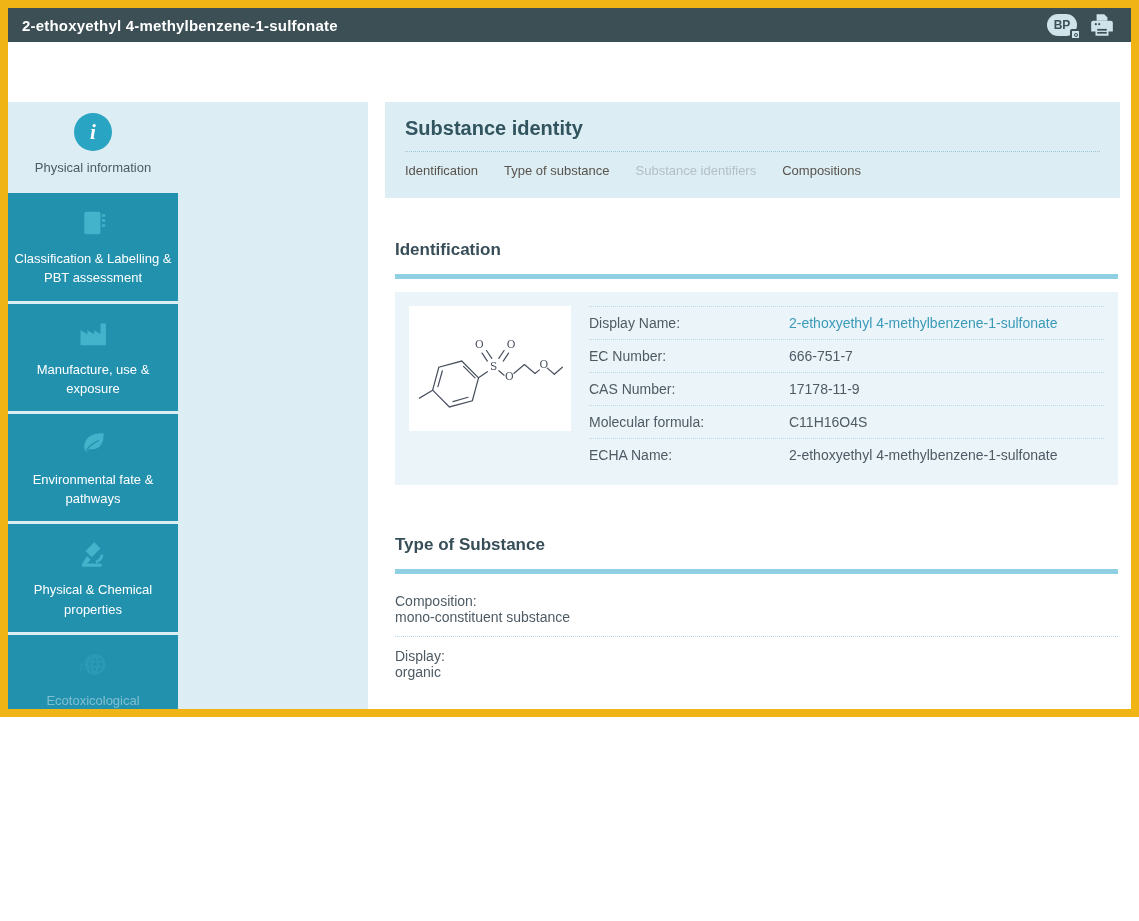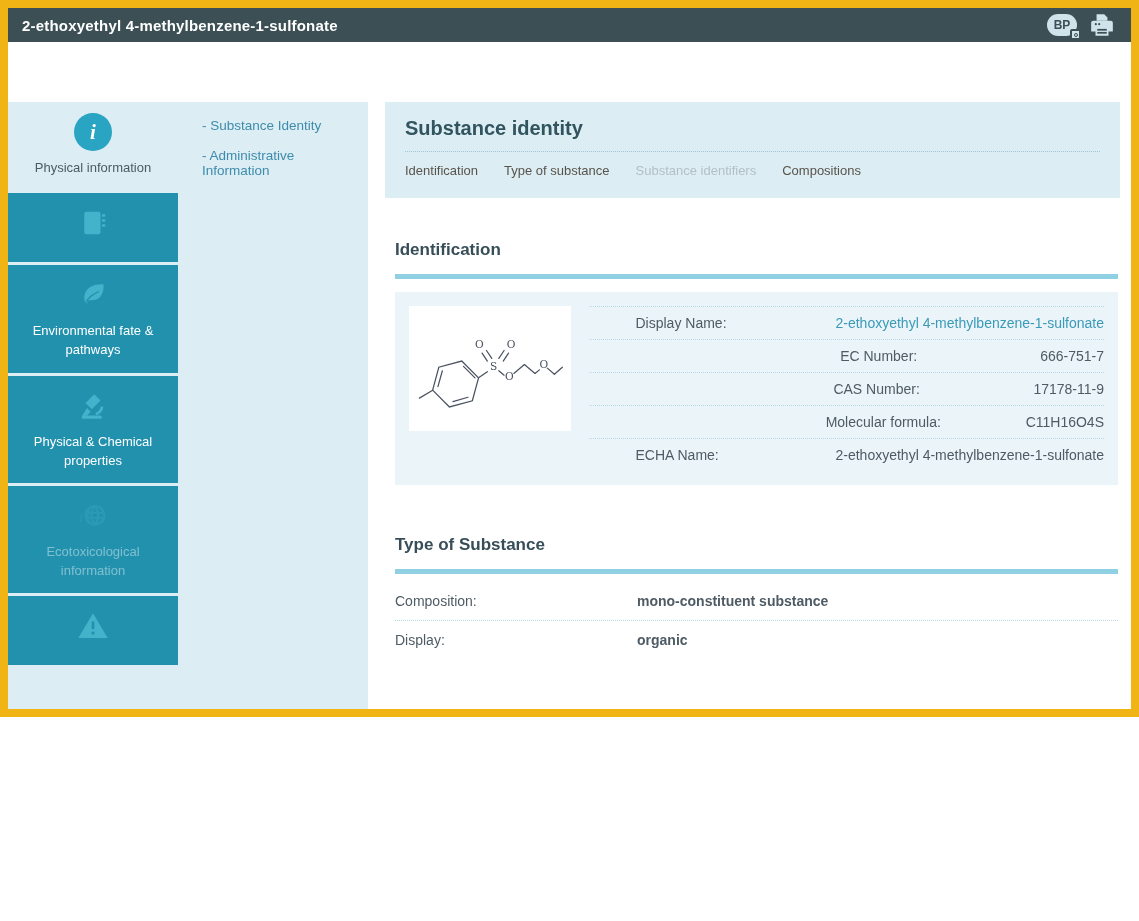--- a/index.html
+++ b/index.html
@@ -70,31 +70,31 @@
   .section-h { font-size:17px; font-weight:bold; color:#374e58; }
   .section-bar { height:5px; background:#8fd0e3; margin-top:14px; }
   .section-h.disabled { color:#9fabb2; }
   .section-bar.thin-gray { height:2px; background:#e3e6e8; margin-top:16px; }
 
   .sec-identification { margin-top:42px; }
   .id-panel { margin-top:13px; background:#ebf4f8; padding:14px; display:flex; }
   .structure-box { width:162px; height:125px; background:#fff; flex:none;
     display:flex; align-items:center; justify-content:center; }
   .id-rows { flex:1; margin-left:18px; }
-  .id-row { display:flex; border-top:1px dotted #b5d9e6; padding:8px 0;justify-content:flex-end; }
+  .id-row { display:flex; border-top:1px dotted #b5d9e6; padding:8px 0; }
   .id-row .lbl { width:200px; flex:none; font-size:14px; color:#4e5b64; }
   .id-row .val { font-size:14px; color:#4e5b64; }
   .id-row .val.link { color:#3a9ab8; cursor:pointer; }
 
   .sec-type { margin-top:50px; }
   .kv-rows { margin-top:8px; }
-  .kv-row { display:flex; padding:11px 0; }
+  .kv-row { display:flex; padding:11px 0;flex-direction:column; }
   .kv-row:not(:last-child) { border-bottom:1px dotted #b5d9e6; }
   .kv-row .lbl { width:242px; flex:none; font-size:14px; color:#4e5b64; }
-  .kv-row .val { font-size:14px; color:#4e5b64;font-weight:bold; }
+  .kv-row .val { font-size:14px; color:#4e5b64; }
 
   .sec-subid { margin-top:58px; }
 
   svg.icn { display:block; }
 </style>
 </head>
 <body>
 
 <div class="frame">
 
@@ -141,22 +141,31 @@
 
         <div class="tile">
           <span class="ticon">
             <svg class="icn" width="30" height="30" viewBox="0 0 24 24" fill="currentColor">
               <rect x="5" y="3" width="13" height="18" rx="1.6"></rect>
               <rect x="19.2" y="5" width="2.6" height="2"></rect>
               <rect x="19.2" y="9" width="2.6" height="2"></rect>
               <rect x="19.2" y="13" width="2.6" height="2"></rect>
             </svg>
           </span>
-        </div>
-
+          <span class="tlabel">Classification &amp; Labelling &amp; PBT assessment</span>
+        </div>
+
+        <div class="tile">
+          <span class="ticon">
+            <svg class="icn" width="30" height="30" viewBox="0 0 24 24" fill="currentColor">
+              <path d="M2 21V9l5.5 3.2V9l5.5 3.2V9l5 3V3.5h4.3V21z"></path>
+            </svg>
+          </span>
+          <span class="tlabel">Manufacture, use &amp; exposure</span>
+        </div>
 
         <div class="tile">
           <span class="ticon">
             <svg class="icn" width="30" height="30" viewBox="0 0 24 24" fill="currentColor">
               <path d="M20.5 3.5c-8.5-.6-14 2.7-15.3 8.7-.7 3.4.8 6.6 1.3 7.5.4-1 1.2-2.4 2.4-3.7 5.6.9 9.8-1.6 11.1-7 .5-2.1.5-4.3.5-5.5z"></path>
               <path d="M4.4 21.3c1.5-5.8 6.2-10.3 12.1-12.6l.4.9C11.3 12 7 16.2 5.5 21.7z" fill="#2291ae"></path>
             </svg>
           </span>
           <span class="tlabel">Environmental fate &amp; pathways</span>
         </div>
@@ -191,24 +200,20 @@
               <path fill="currentColor" d="M12 2.5L23 21H1z"></path>
               <rect x="11" y="8.5" width="2" height="6" rx="1" fill="#2291ae"></rect>
               <circle cx="12" cy="17.3" r="1.2" fill="#2291ae"></circle>
             </svg>
           </span>
 
         </div>
 
       </div>
 
-      <div class="subnav">
-        <a class="subnav-link">- Substance Identity</a>
-        <a class="subnav-link">- Administrative Information</a>
-      </div>
     </div>
 
     <div class="main">
 
       <div class="main-header">
         <div class="main-title">Substance identity</div>
         <div class="dotline"></div>
         <div class="tabs">
           <span class="tab">Identification</span>
           <span class="tab">Type of substance</span>

